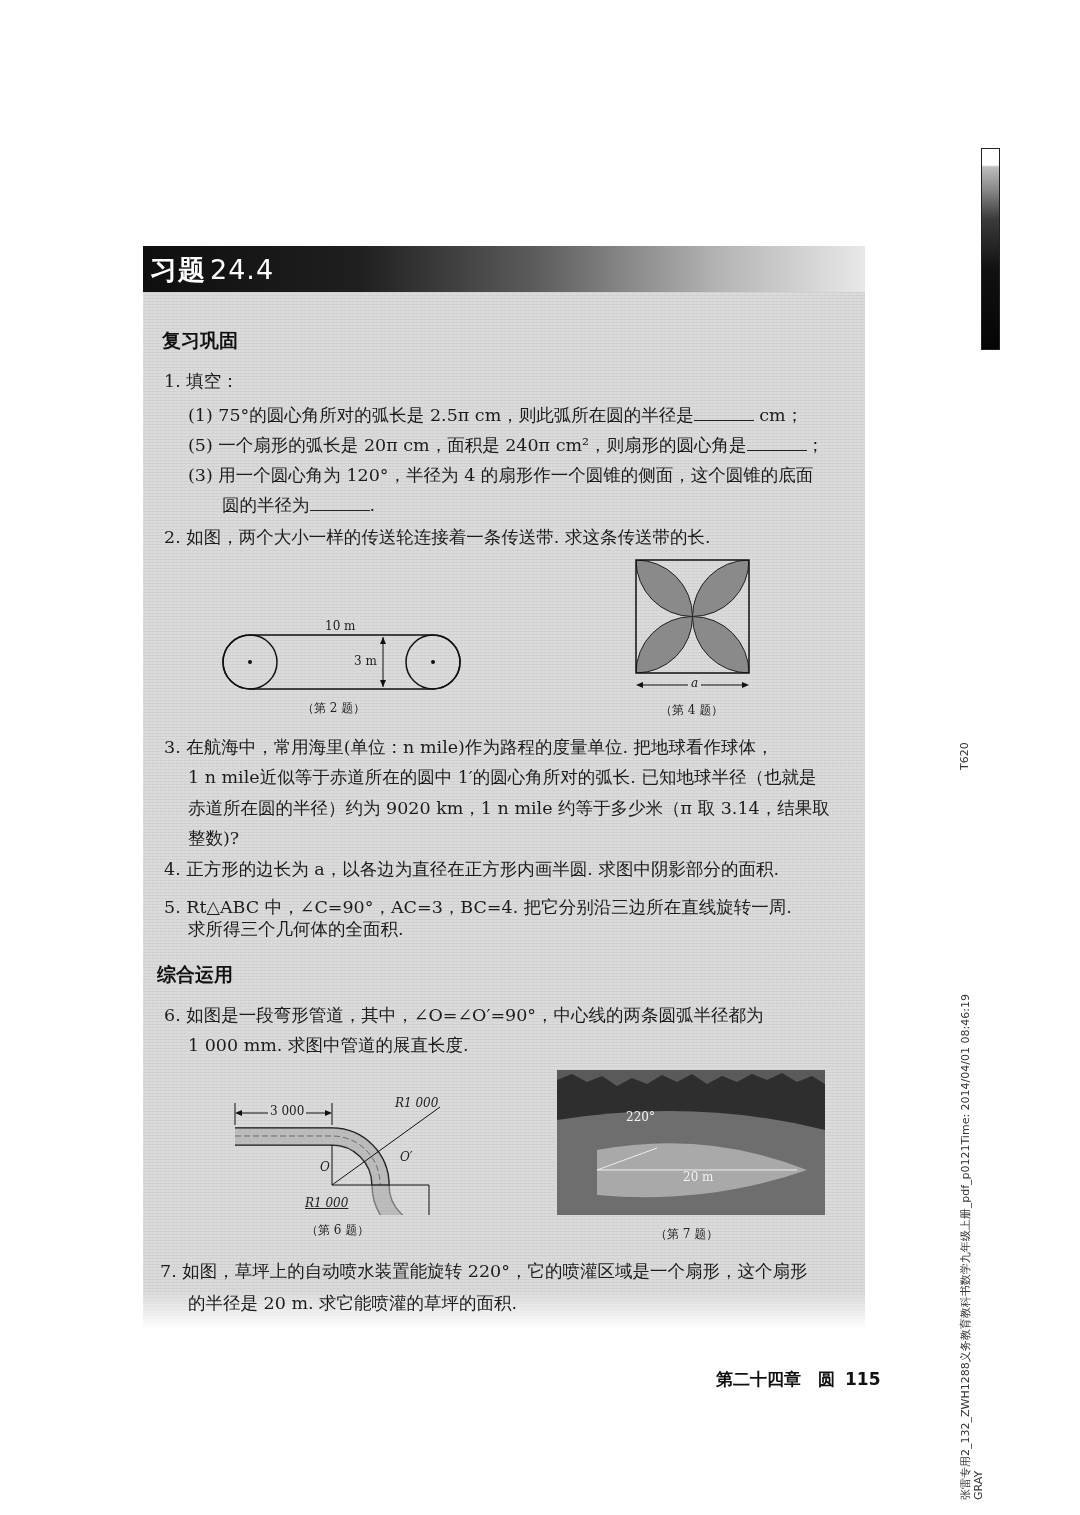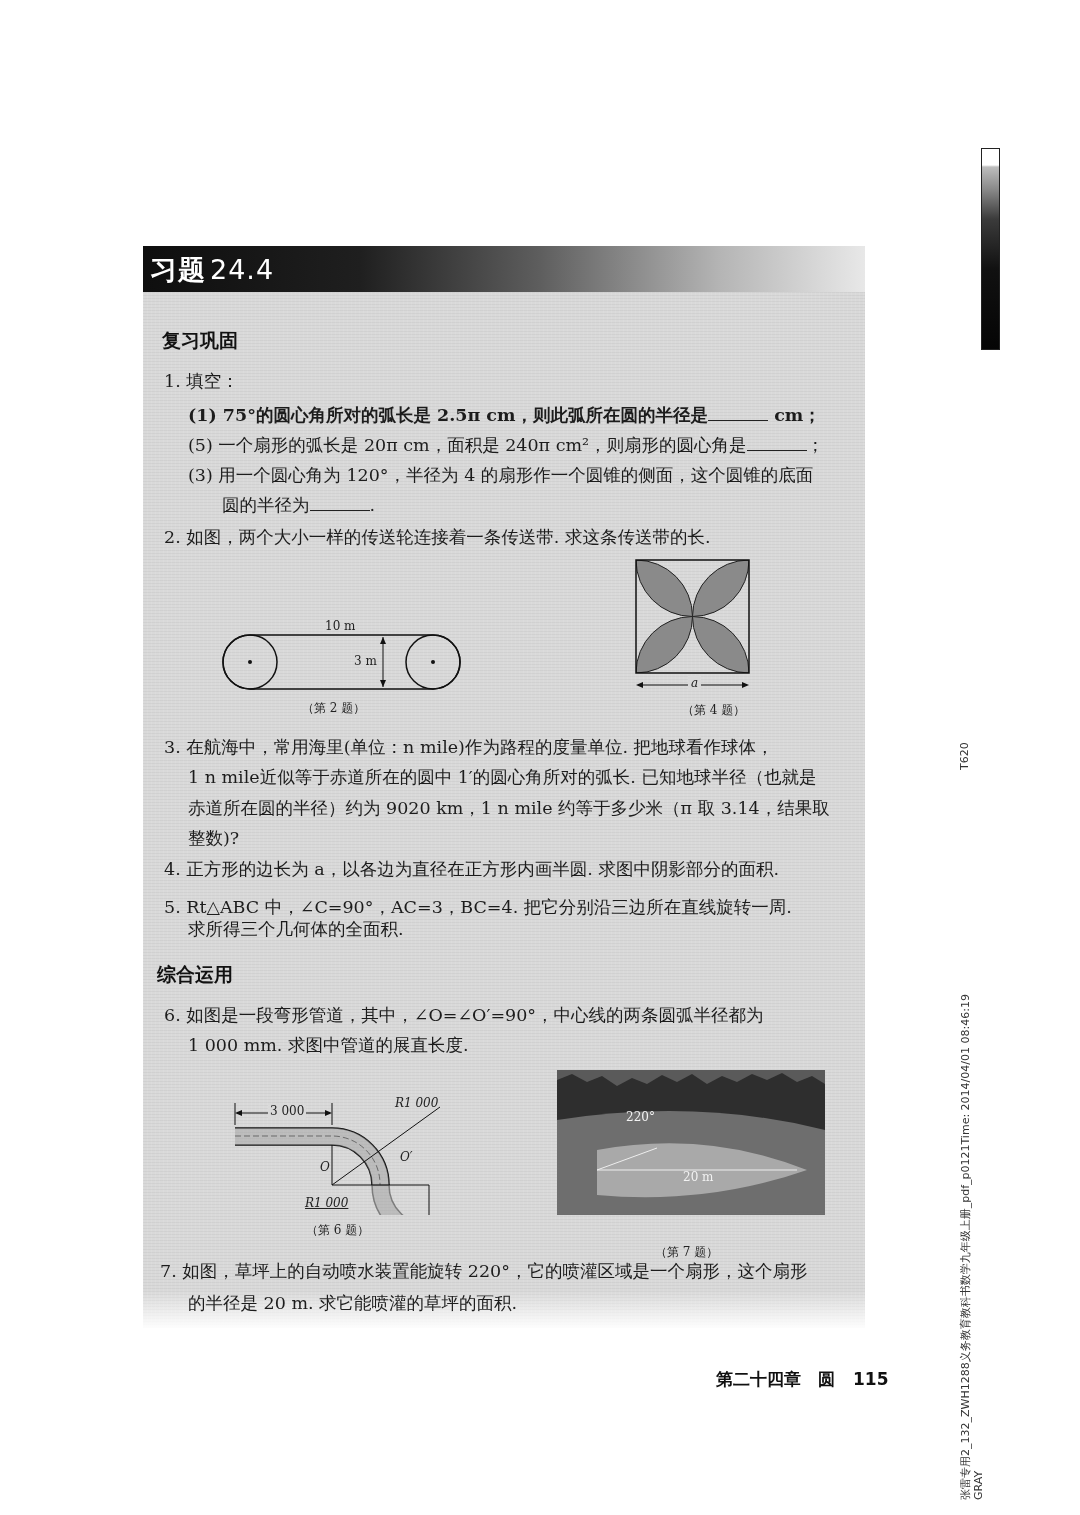--- a/index.html
+++ b/index.html
@@ -37,21 +37,21 @@
     .line {
       position: absolute; font-size: 17.5px; line-height: 22px; white-space: nowrap; color: #1c1c1c;
     }
     .blank { display: inline-block; width: 60px; border-bottom: 1px solid #222; height: 15px; vertical-align: baseline; }
     .caption { position: absolute; font-size: 12px; color: #222; }
     .fig { position: absolute; }
     .footer {
       position: absolute; left: 716px; top: 1368px; font-size: 17px; font-weight: bold;
       font-family: "DejaVu Sans", "Liberation Sans", sans-serif; color: #111;
     }
-    .footer .pg { margin-left: 18px; }
+    .footer .pg { margin-left: 10px; }
     .margin-note {
       position: absolute; font-family: "DejaVu Sans", "Liberation Sans", sans-serif;
       font-size: 11px; color: #333; transform-origin: left top; transform: rotate(-90deg); white-space: nowrap;
     }
     .colorbar {
       position: absolute; left: 981px; top: 148px; width: 17px; height: 200px;
       border: 1px solid #222;
       background: linear-gradient(to bottom, #ffffff 0 8%, #bdbdbd 9%, #8a8a8a 20%, #3b3b3b 35%, #111 60%, #050505 100%);
     }
     .italic { font-style: italic; }
@@ -68,21 +68,21 @@
 </div>
 
 <div class="colorbar"></div>
 
 <div class="section-head" style="left:162px; top:328px;">复习巩固</div>
 
 <div class="line" style="left:164px; top:370px;">
   <span>1.</span>
   <span>填空：</span>
 </div>
-<div class="line" style="left:188px; top:404px;font-weight:bold;">
+<div class="line" style="left:188px; top:404px;">
   <span>(1) 75°的圆心角所对的弧长是 2.5π cm，则此弧所在圆的半径是</span><span class="blank"></span><span> cm；</span>
 </div>
 <div class="line" style="left:188px; top:434px;">
   <span>(5) 一个扇形的弧长是 20π cm，面积是 240π cm²，则扇形的圆心角是</span><span class="blank"></span><span>；</span>
 </div>
 <div class="line" style="left:188px; top:464px;">(3) 用一个圆心角为 120°，半径为 4 的扇形作一个圆锥的侧面，这个圆锥的底面</div>
 <div class="line" style="left:222px; top:494px;">
   <span>圆的半径为</span><span class="blank"></span><span>.</span>
 </div>
 <div class="line" style="left:164px; top:526px;">
@@ -115,21 +115,21 @@
     <path d="M115 2 A56.5 56.5 0 0 1 58.5 58.5 A56.5 56.5 0 0 1 115 2 Z"></path>
     <path d="M2 115 A56.5 56.5 0 0 1 58.5 58.5 A56.5 56.5 0 0 1 2 115 Z"></path>
     <path d="M115 115 A56.5 56.5 0 0 0 58.5 58.5 A56.5 56.5 0 0 0 115 115 Z"></path>
   </g>
   <rect x="2" y="2" width="113" height="113" fill="none" stroke="#111" stroke-width="1.5"></rect>
   <line x1="4" y1="127" x2="113" y2="127" stroke="#111" stroke-width="1"></line>
   <polygon points="2,127 9,124 9,130" fill="#111"></polygon>
   <polygon points="115,127 108,124 108,130" fill="#111"></polygon>
 </svg>
 <div class="caption italic" style="left:688px; top:676px; background:#d9d9d9; padding:0 3px;">a</div>
-<div class="caption" style="left:682px; top:702px;">（第 4 题）</div>
+<div class="caption" style="left:660px; top:702px;">（第 4 题）</div>
 
 <div class="line" style="left:164px; top:736px;">
   <span>3.</span>
   <span>在航海中，常用海里(单位：n mile)作为路程的度量单位. 把地球看作球体，</span>
 </div>
 <div class="line" style="left:188px; top:766px;">1 n mile近似等于赤道所在的圆中 1′的圆心角所对的弧长. 已知地球半径（也就是</div>
 <div class="line" style="left:188px; top:797px;">赤道所在圆的半径）约为 9020 km，1 n mile 约等于多少米（π 取 3.14，结果取</div>
 <div class="line" style="left:188px; top:827px;">整数)?</div>
 <div class="line" style="left:164px; top:858px;">
   <span>4.</span>
@@ -176,21 +176,21 @@
 <svg class="fig" style="left:557px; top:1070px;" width="268" height="145">
   <rect x="0" y="0" width="268" height="145" fill="#5a5a5a"></rect>
   <path d="M0 10 L15 4 L30 12 L45 6 L60 16 L75 8 L90 14 L105 5 L120 12 L135 4 L150 14 L165 6 L180 12 L195 4 L210 10 L225 3 L240 12 L255 6 L268 14 L268 60 L0 60 Z" fill="#2e2e2e"></path>
   <path d="M0 50 Q140 28 268 60 L268 145 L0 145 Z" fill="#6e6e6e"></path>
   <path d="M40 80 Q150 60 250 100 Q150 135 40 125 Z" fill="#a9a9a9"></path>
   <line x1="40" y1="100" x2="100" y2="78" stroke="#eee" stroke-width="1"></line>
   <line x1="40" y1="100" x2="240" y2="100" stroke="#eee" stroke-width="1"></line>
 </svg>
 <div class="caption" style="left:626px; top:1110px; color:#f2f2f2;">220°</div>
 <div class="caption" style="left:683px; top:1170px; color:#f2f2f2;">20 m</div>
-<div class="caption" style="left:655px; top:1226px;margin-top:18px;">（第 7 题）</div>
+<div class="caption" style="left:655px; top:1226px;">（第 7 题）</div>
 
 <div class="line" style="left:160px; top:1260px;">
   <span>7.</span>
   <span>如图，草坪上的自动喷水装置能旋转 220°，它的喷灌区域是一个扇形，这个扇形</span>
 </div>
 <div class="line" style="left:188px; top:1292px;">的半径是 20 m. 求它能喷灌的草坪的面积.</div>
 
 <div class="footer">
   <span>第二十四章　圆</span><span class="pg">115</span>
 </div>

